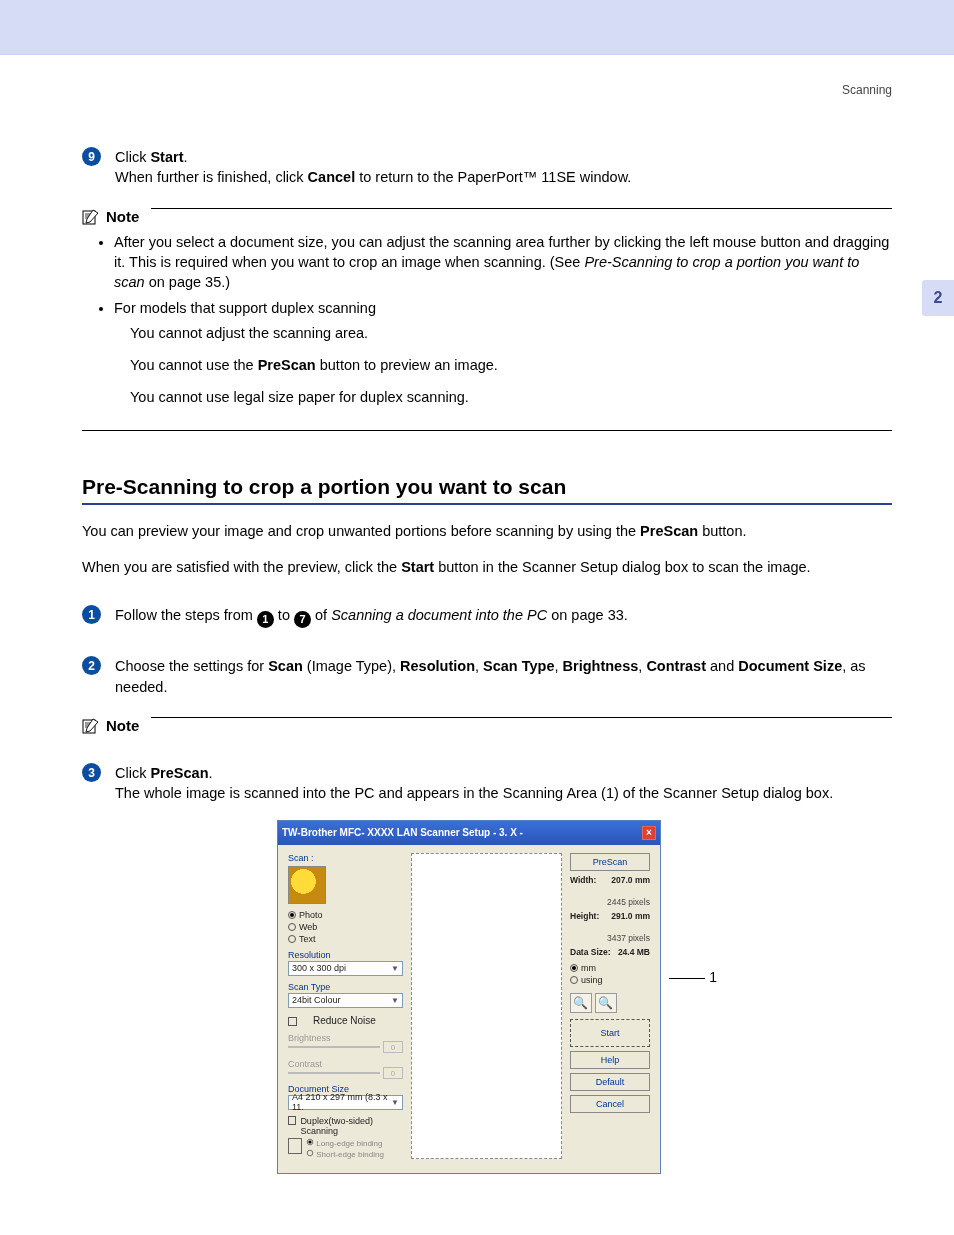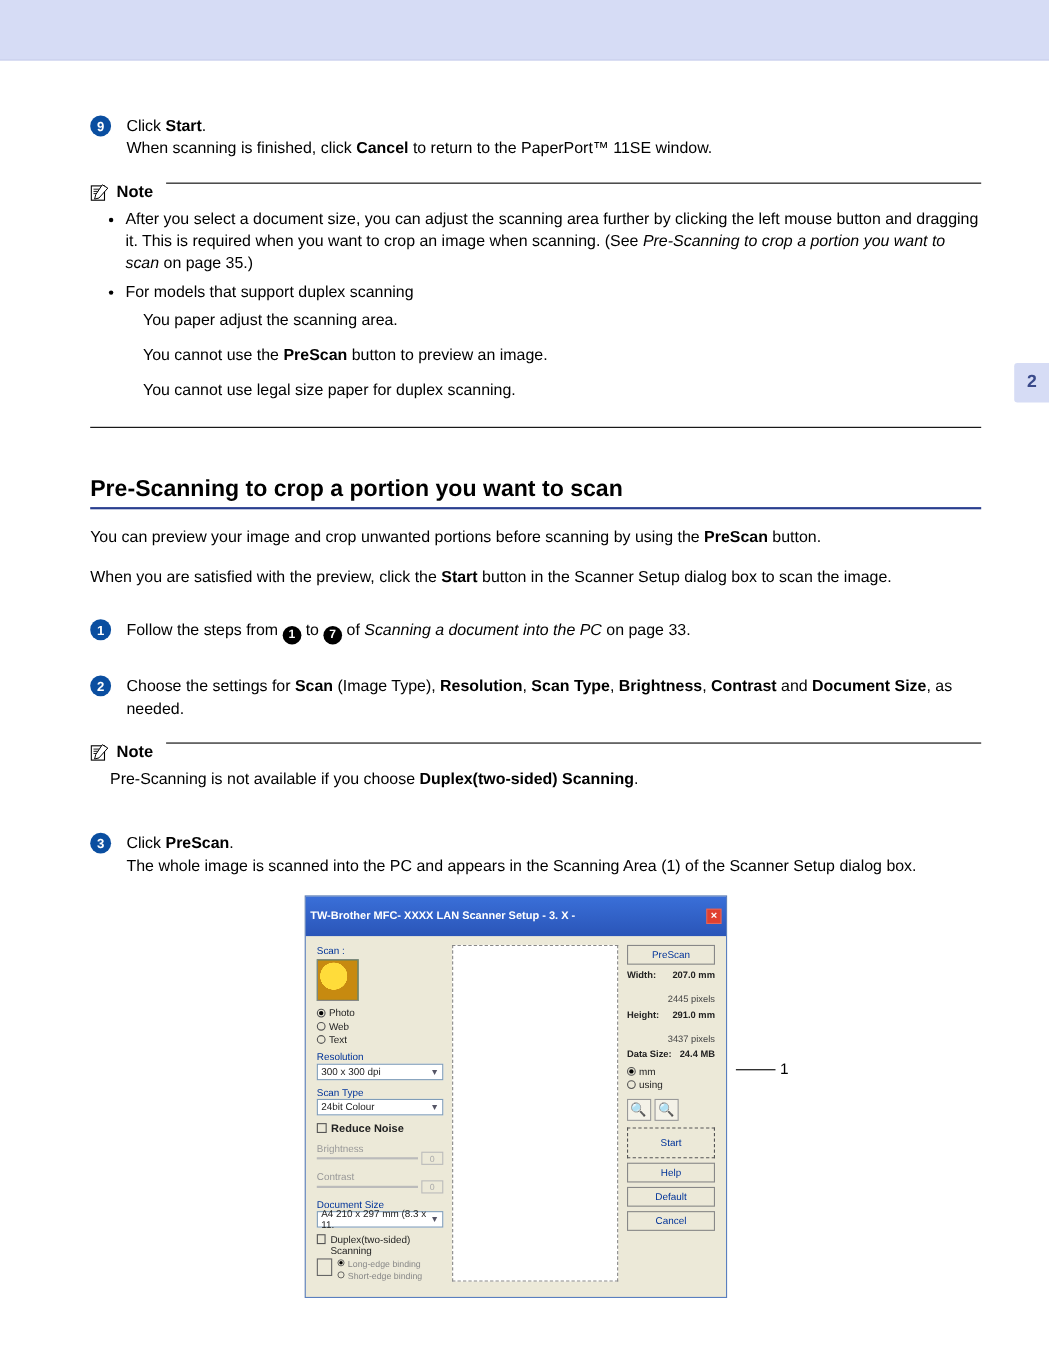--- a/index.html
+++ b/index.html
@@ -117,21 +117,21 @@
   }
   .dlg {
     width: 384px;
     border: 1px solid #5a7fbf;
     background: #ece9d8;
     font-family: Tahoma, Arial, sans-serif;
     font-size: 10px;
     color: #222;
   }
   .dlg-title {
-    height: 36px;
+    height: 24px;
     background: linear-gradient(#3a6fd8,#2a55b8);
     color: #fff;
     font-size: 10px;
     font-weight: bold;
     display: flex;
     align-items: center;
     padding: 0 4px;
     justify-content: space-between;
   }
   .dlg-close {
@@ -220,28 +220,29 @@
     border-bottom: 4px solid #2a3f8f;
   }
 </style>
 </head>
 <body>
 
 <div class="topbar"></div>
 
 <div class="page-wrap">
 
+  <div class="header-area">Scanning</div>
 
   <div class="chapter-tab">2</div>
 
   <div class="step-row step9">
     <span class="step-circle bg-blue">9</span>
     <div class="body">
       <span>Click </span><b>Start</b><span>.</span><br>
-      <span>When scanning is finished, click </span><b>Cancel</b><span> to return to the PaperPort™ 11SE window.</span>
+      <span>When further is finished, click </span><b>Cancel</b><span> to return to the PaperPort™ 11SE window.</span>
     </div>
   </div>
 
   <div class="note-block">
     <div class="note-head">
       <span class="note-icon">
         <svg width="18" height="18" viewBox="0 0 18 18">
             <rect x="1" y="3" width="12" height="13" fill="none" stroke="#000" stroke-width="1"></rect>
             <path d="M3 6 h8 M3 8 h8 M3 10 h6" stroke="#000" stroke-width="0.8"></path>
             <path d="M11 2 l5 3 -8 9 -4 1 1-4 z" fill="#fff" stroke="#000" stroke-width="0.9"></path>
@@ -250,21 +251,21 @@
       <span>Note</span>
       <span class="rule"></span>
     </div>
     <div class="note-body">
       <ul>
         <li>
           <span>After you select a document size, you can adjust the scanning area further by clicking the left mouse button and dragging it. This is required when you want to crop an image when scanning. (See </span><span class="italic">Pre-Scanning to crop a portion you want to scan</span><span> on page 35.)</span>
         </li>
         <li>
           <span>For models that support duplex scanning</span>
-          <p class="sub-p">You paper adjust the scanning area.</p>
+          <p class="sub-p">You cannot adjust the scanning area.</p>
           <p class="sub-p">
             <span>You cannot use the </span><b>PreScan</b><span> button to preview an image.</span>
           </p>
           <p class="sub-p">You cannot use legal size paper for duplex scanning.</p>
         </li>
       </ul>
     </div>
   </div>
 
   <div class="h2">Pre-Scanning to crop a portion you want to scan</div>
@@ -294,23 +295,20 @@
     <div class="note-head">
       <span class="note-icon">
         <svg width="18" height="18" viewBox="0 0 18 18">
             <rect x="1" y="3" width="12" height="13" fill="none" stroke="#000" stroke-width="1"></rect>
             <path d="M3 6 h8 M3 8 h8 M3 10 h6" stroke="#000" stroke-width="0.8"></path>
             <path d="M11 2 l5 3 -8 9 -4 1 1-4 z" fill="#fff" stroke="#000" stroke-width="0.9"></path>
           </svg>
       </span>
       <span>Note</span>
       <span class="rule"></span>
-    </div>
-    <div class="note-inline">
-      <span>Pre-Scanning is not available if you choose </span><b>Duplex(two-sided) Scanning</b><span>.</span>
     </div>
   </div>
 
   <div class="step-row">
     <span class="step-circle bg-blue">3</span>
     <div class="body">
       <span>Click </span><b>PreScan</b><span>.</span><br>
       <span>The whole image is scanned into the PC and appears in the Scanning Area (1) of the Scanner Setup dialog box.</span>
     </div>
   </div>
@@ -345,21 +343,21 @@
           <div class="lbl">Resolution</div>
           <div class="field">
               <span>300 x 300 dpi</span>
               <span class="arrow">▼</span>
             </div>
           <div class="lbl">Scan Type</div>
           <div class="field">
               <span>24bit Colour</span>
               <span class="arrow">▼</span>
             </div>
-          <div style="margin-top:7px; display:flex; align-items:flex-start; gap:4px;font-weight:bold;">
+          <div style="margin-top:7px; display:flex; align-items:flex-end; gap:16px;">
             <span class="chk"></span>
               <span>Reduce Noise</span>
           </div>
           <div class="slider-lbl">Brightness</div>
           <div class="slider">
               <div class="track"></div>
               <div class="val">0</div>
             </div>
           <div class="slider-lbl">Contrast</div>
           <div class="slider">

